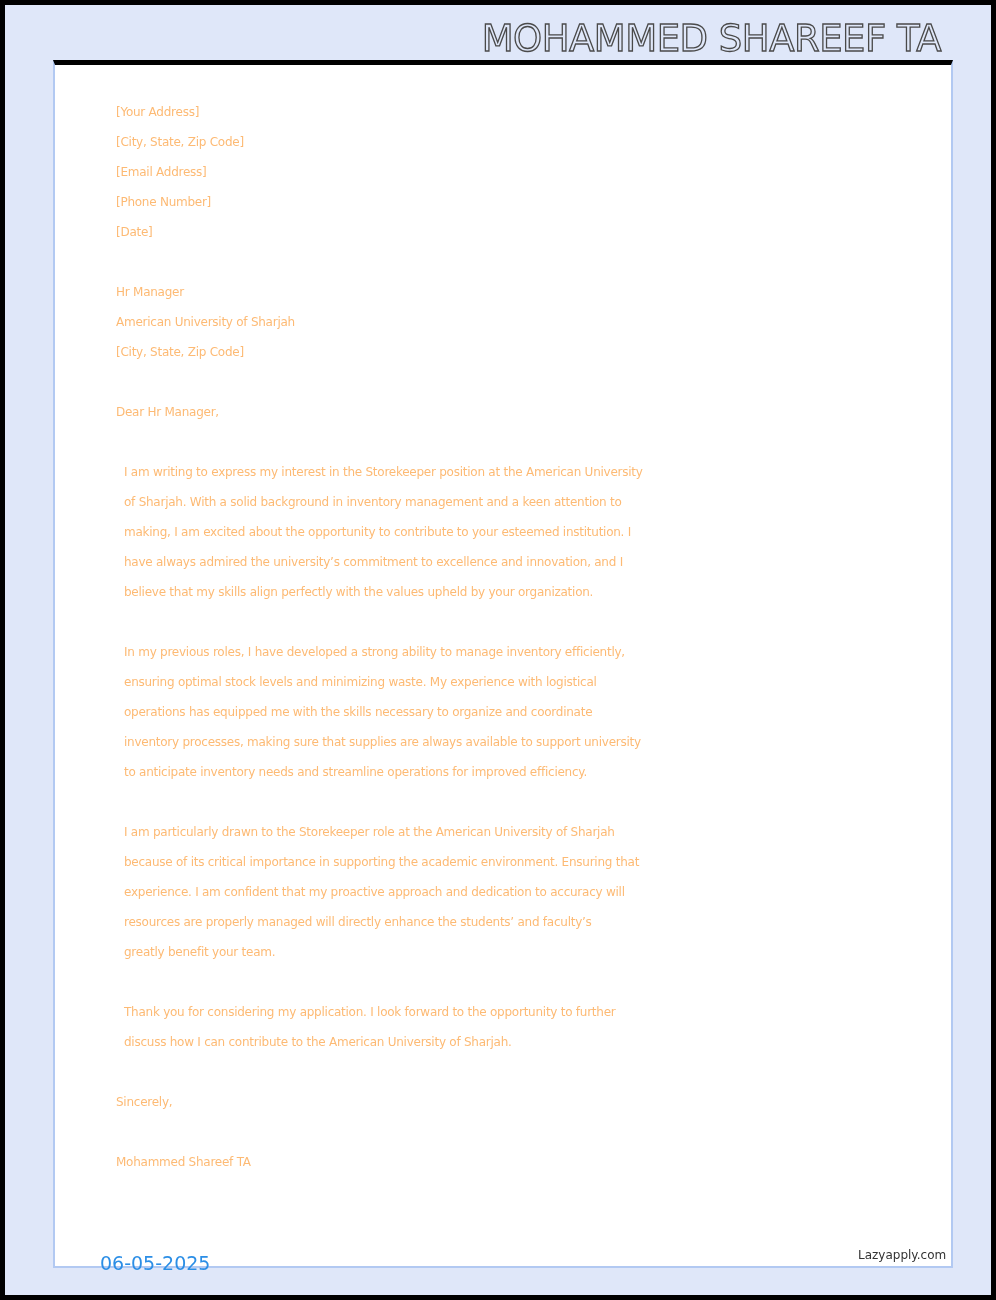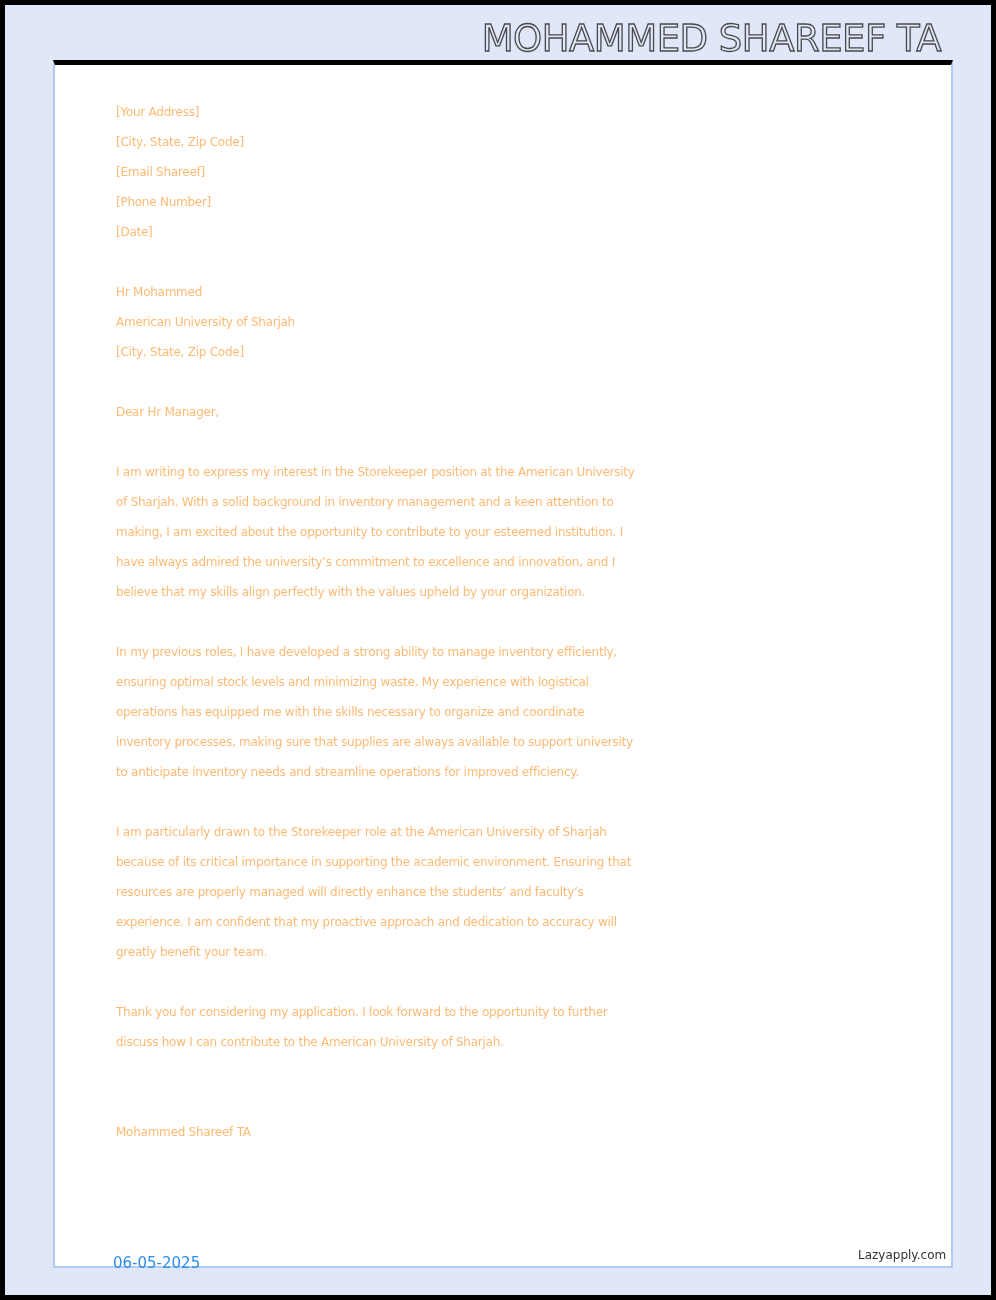--- a/index.html
+++ b/index.html
@@ -29,51 +29,51 @@
     border-right: 2px solid #b2c9f2;
     border-bottom: 2px solid #b2c9f2;
   }
   .content {
     position: absolute; left: 116px; top: 97px; width: 800px;
     font-size: 12px; line-height: 30px; color: #fdba74;
     letter-spacing: -0.25px;
   }
   .line { display: block; white-space: nowrap; }
   .blank { height: 30px; }
-  .para { margin: 0 0 30px 0; }
+  .para { margin: 0 0 30px 8px; }
   .date {
     position: absolute; left: 100px; top: 1248px;
-    font-size: 15px; line-height: 30px; color: #2b8ee6; margin-left: 13px;
+    font-size: 19px; line-height: 30px; color: #2b8ee6;
   }
   .brand {
     position: absolute; left: 846px; top: 1246px;
     font-size: 12px; line-height: 18px; color: #333; margin-left: 12px;
   }
 </style>
 </head>
 <body>
 
 <div class="frame">
   <div class="title">MOHAMMED SHAREEF TA</div>
 
   <div class="page"></div>
 </div>
 
 <div class="content">
   <div>
     <span class="line">[Your Address]</span>
     <span class="line">[City, State, Zip Code]</span>
-    <span class="line">[Email Shareef]</span>
+    <span class="line">[Email Address]</span>
     <span class="line">[Phone Number]</span>
     <span class="line">[Date]</span>
   </div>
   <div class="blank"></div>
 
   <div>
-    <span class="line">Hr Mohammed</span>
+    <span class="line">Hr Manager</span>
     <span class="line">American University of Sharjah</span>
     <span class="line">[City, State, Zip Code]</span>
   </div>
   <div class="blank"></div>
 
   <span class="line">Dear Hr Manager,</span>
   <div class="blank"></div>
 
   <div class="para">
     <span class="line">I am writing to express my interest in the Storekeeper position at the American University</span>
@@ -87,28 +87,29 @@
     <span class="line">In my previous roles, I have developed a strong ability to manage inventory efficiently,</span>
     <span class="line">ensuring optimal stock levels and minimizing waste. My experience with logistical</span>
     <span class="line">operations has equipped me with the skills necessary to organize and coordinate</span>
     <span class="line">inventory processes, making sure that supplies are always available to support university</span>
     <span class="line">to anticipate inventory needs and streamline operations for improved efficiency.</span>
   </div>
 
   <div class="para">
     <span class="line">I am particularly drawn to the Storekeeper role at the American University of Sharjah</span>
     <span class="line">because of its critical importance in supporting the academic environment. Ensuring that</span>
+    <span class="line">experience. I am confident that my proactive approach and dedication to accuracy will</span>
     <span class="line">resources are properly managed will directly enhance the students’ and faculty’s</span>
-    <span class="line">experience. I am confident that my proactive approach and dedication to accuracy will</span>
     <span class="line">greatly benefit your team.</span>
   </div>
 
   <div class="para">
     <span class="line">Thank you for considering my application. I look forward to the opportunity to further</span>
     <span class="line">discuss how I can contribute to the American University of Sharjah.</span>
   </div>
 
+  <span class="line">Sincerely,</span>
   <div class="blank"></div>
   <span class="line">Mohammed Shareef TA</span>
 </div>
 
 <div class="date">06-05-2025</div>
 <div class="brand">Lazyapply.com</div>
 
 </body></html>

